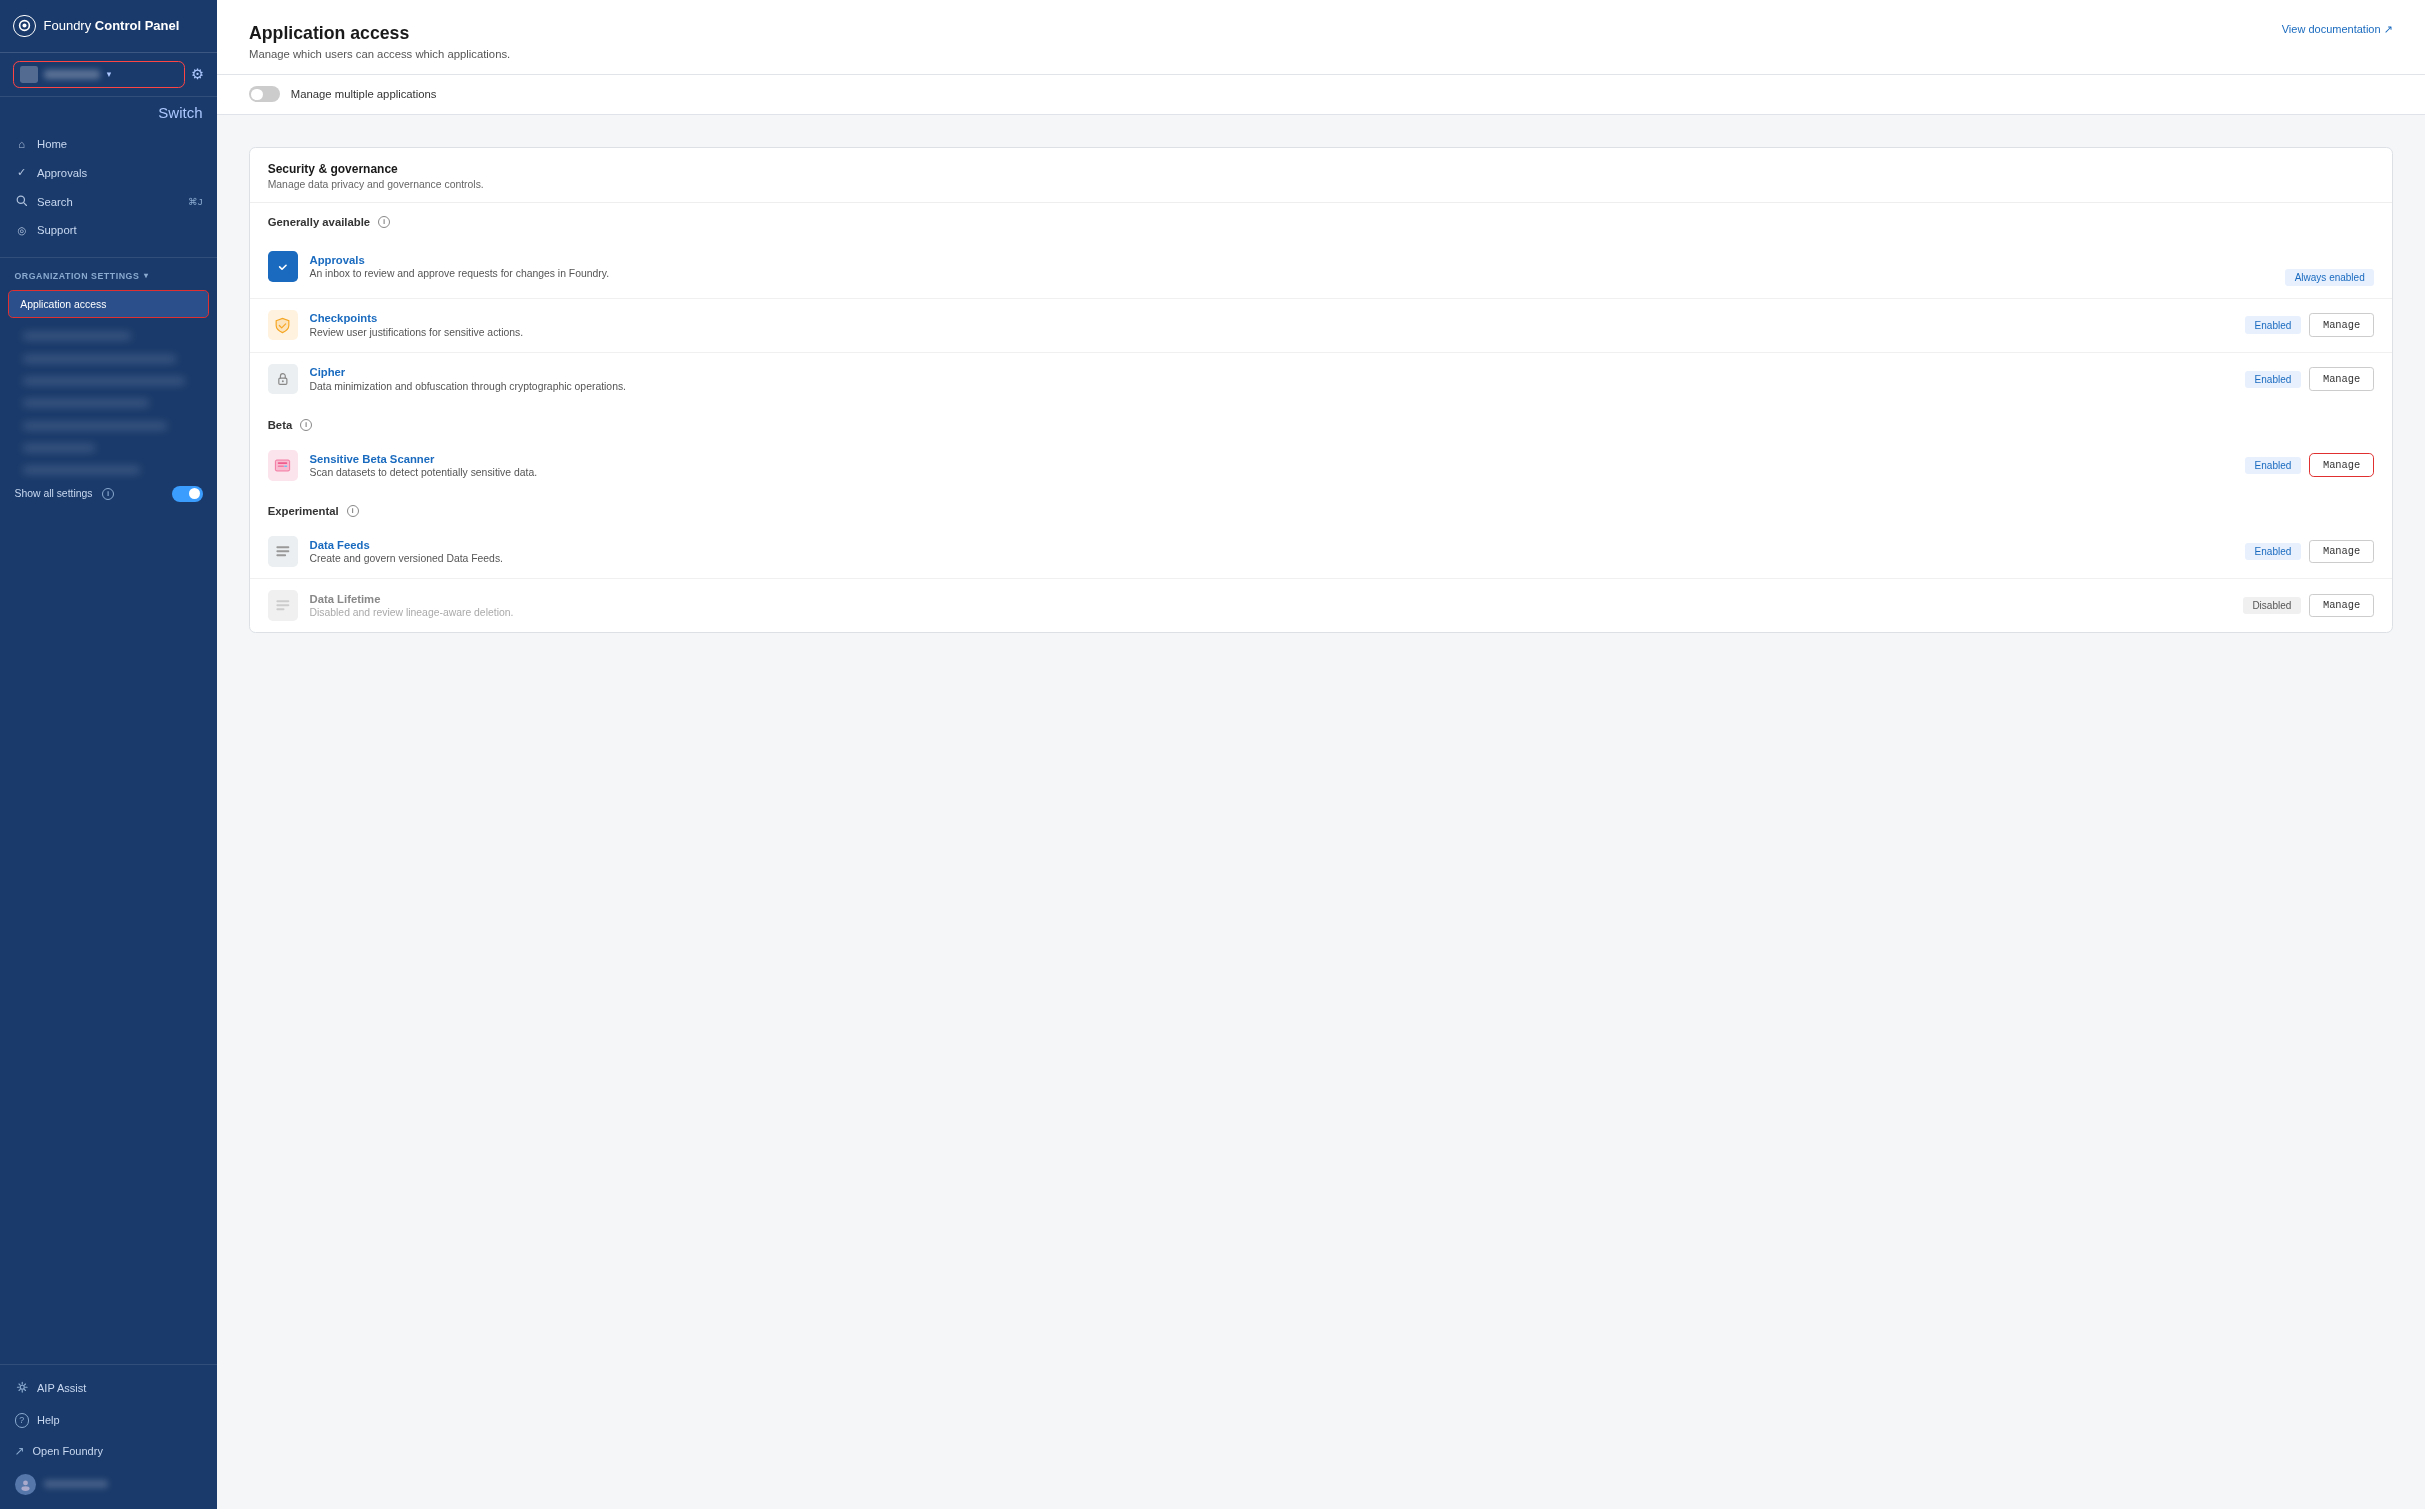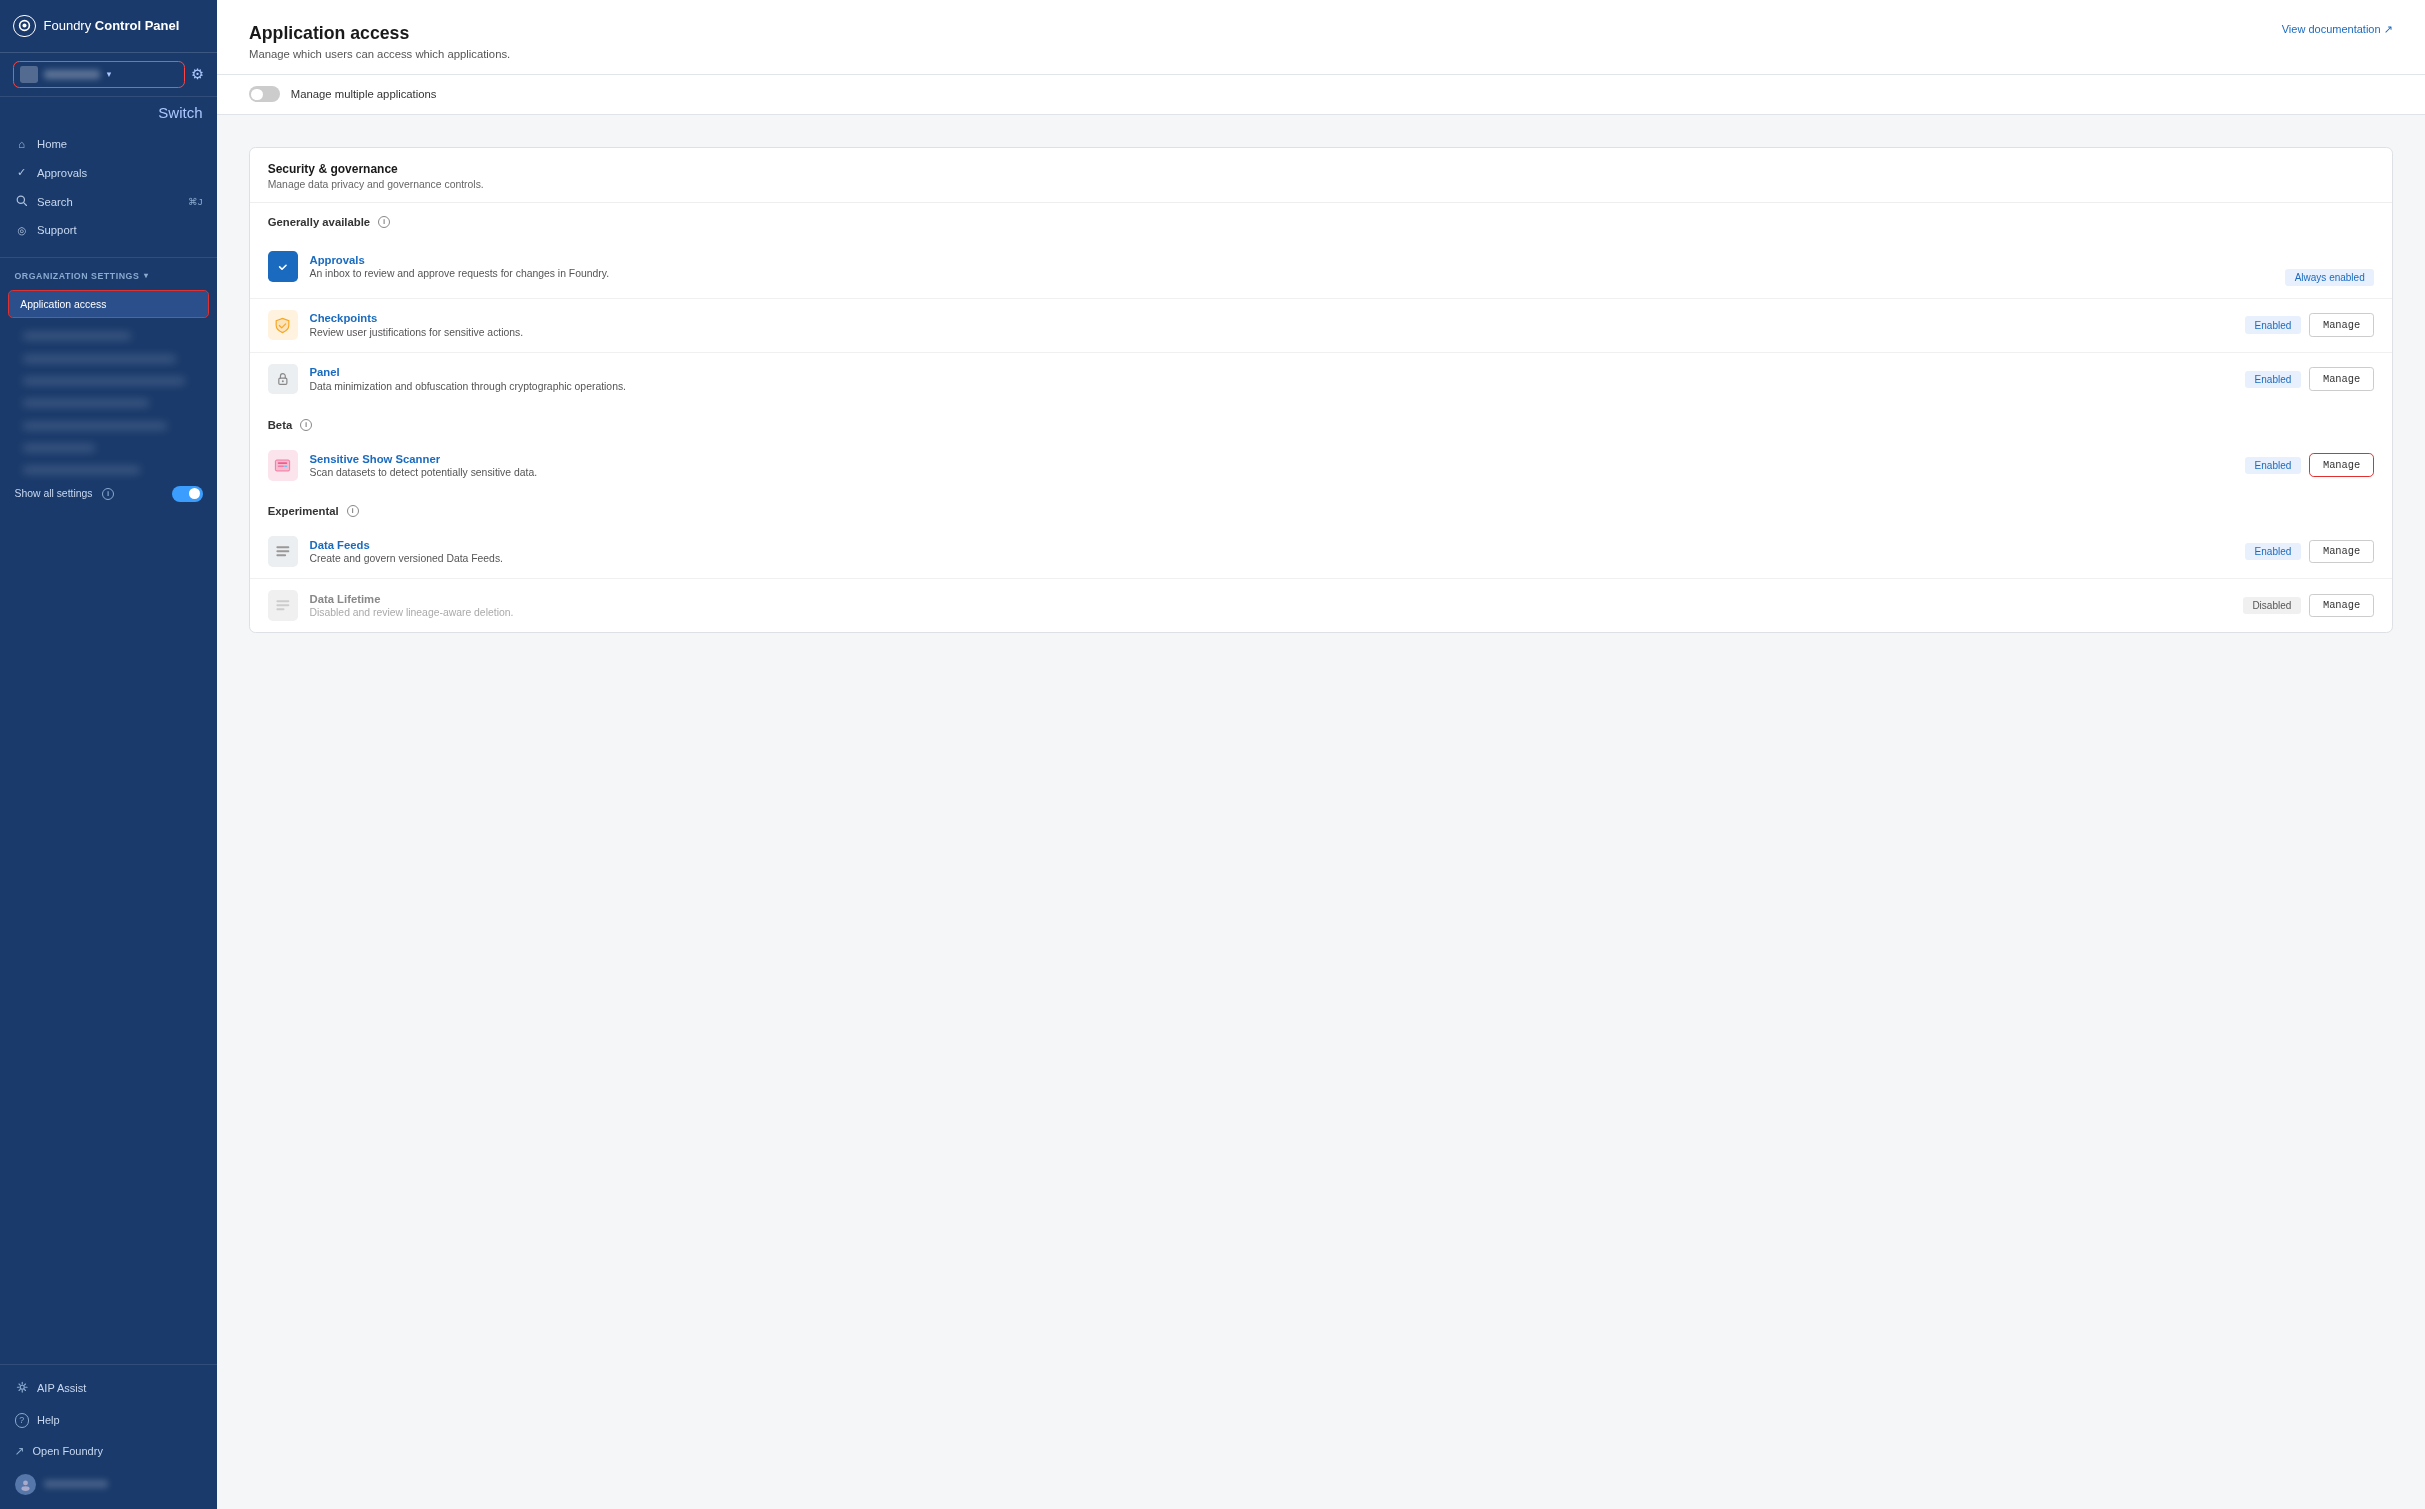--- a/index.html
+++ b/index.html
@@ -476,21 +476,21 @@
 
         <div class="app-item">
           <div class="app-icon" style="background:#eceff1;">
             <svg width="17.7" height="17.7" viewBox="0 0 22 22" fill="none">
               <rect x="6" y="10" width="10" height="8" rx="1.5" stroke="#888" stroke-width="1.5"></rect>
               <path d="M8 10V7.5a3 3 0 016 0V10" stroke="#888" stroke-width="1.5" stroke-linecap="round"></path>
               <circle cx="11" cy="14" r="1.2" fill="#888"></circle>
             </svg>
           </div>
           <div class="app-info">
-            <div class="app-name">Panel</div>
+            <div class="app-name">Cipher</div>
             <div class="app-desc">Data minimization and obfuscation through cryptographic operations.</div>
           </div>
           <div class="app-actions">
             <span class="status-badge status-enabled">Enabled</span>
             <button class="manage-btn">Manage</button>
           </div>
         </div>
       </div>
 
       <div>
@@ -503,21 +503,21 @@
           <div class="app-icon" style="background:#fce4ec;">
             <svg width="19" height="19" viewBox="0 0 24 24" fill="none">
               <rect x="3" y="5" width="18" height="14" rx="2" fill="#f8bbd0"></rect>
               <rect x="3" y="5" width="18" height="14" rx="2" stroke="#e91e63" stroke-width="1.2" opacity="0.5"></rect>
               <rect x="6" y="8" width="12" height="2" rx="1" fill="#e91e63" opacity="0.6"></rect>
               <rect x="6" y="12" width="8" height="2" rx="1" fill="#e91e63" opacity="0.4"></rect>
               <rect x="14" y="12" width="4" height="2" rx="1" fill="#4fc3f7" opacity="0.8"></rect>
             </svg>
           </div>
           <div class="app-info">
-            <div class="app-name">Sensitive Show Scanner</div>
+            <div class="app-name">Sensitive Beta Scanner</div>
             <div class="app-desc">Scan datasets to detect potentially sensitive data.</div>
           </div>
           <div class="app-actions">
             <span class="status-badge status-enabled">Enabled</span>
             <button class="manage-btn manage-btn-red">Manage</button>
           </div>
         </div>
       </div>
 
       <div>

